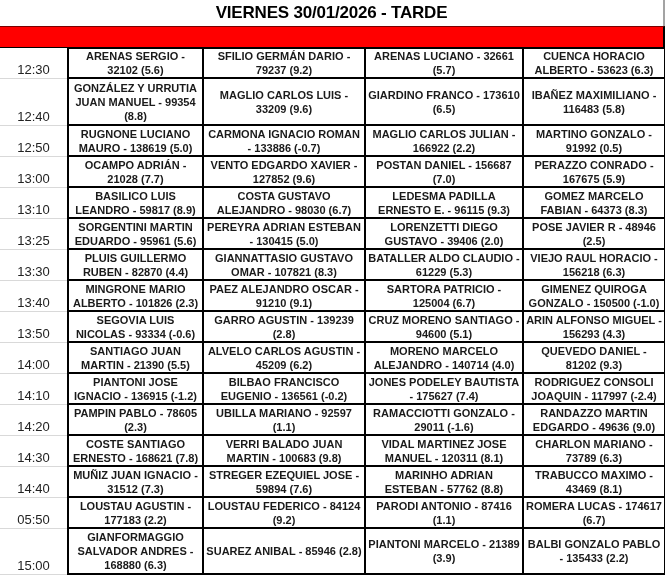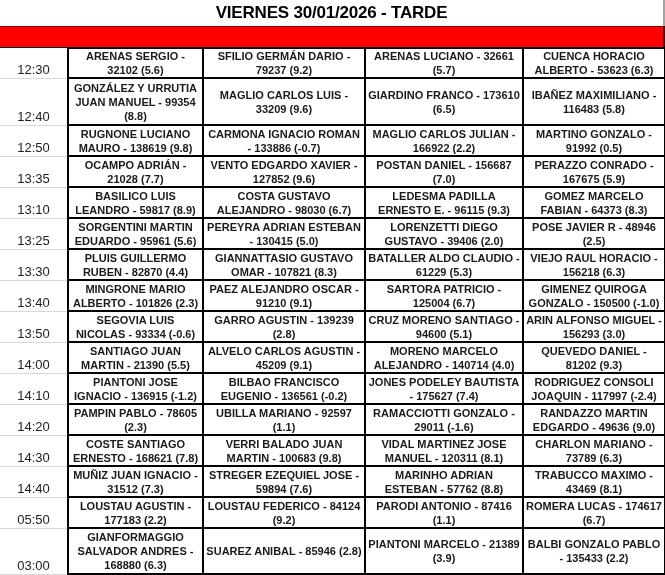--- a/index.html
+++ b/index.html
@@ -75,27 +75,27 @@
       </tr>
       <tr style="height:47px">
         <td class="time">12:40</td>
         <td>GONZÁLEZ Y URRUTIA JUAN MANUEL - 99354 (8.8)</td>
         <td>MAGLIO CARLOS LUIS - 33209 (9.6)</td>
         <td>GIARDINO FRANCO - 173610 (6.5)</td>
         <td>IBAÑEZ MAXIMILIANO - 116483 (5.8)</td>
       </tr>
       <tr style="height:31px">
         <td class="time">12:50</td>
-        <td>RUGNONE LUCIANO MAURO - 138619 (9.8)</td>
+        <td>RUGNONE LUCIANO MAURO - 138619 (5.0)</td>
         <td>CARMONA IGNACIO ROMAN - 133886 (-0.7)</td>
         <td>MAGLIO CARLOS JULIAN - 166922 (2.2)</td>
         <td>MARTINO GONZALO - 91992 (0.5)</td>
       </tr>
       <tr style="height:31px">
-        <td class="time">13:35</td>
+        <td class="time">13:00</td>
         <td>OCAMPO ADRIÁN - 21028 (7.7)</td>
         <td>VENTO EDGARDO XAVIER - 127852 (9.6)</td>
         <td>POSTAN DANIEL - 156687 (7.0)</td>
         <td>PERAZZO CONRADO - 167675 (5.9)</td>
       </tr>
       <tr style="height:31px">
         <td class="time">13:10</td>
         <td>BASILICO LUIS LEANDRO - 59817 (8.9)</td>
         <td>COSTA GUSTAVO ALEJANDRO - 98030 (6.7)</td>
         <td>LEDESMA PADILLA ERNESTO E. - 96115 (9.3)</td>
@@ -120,26 +120,26 @@
         <td>MINGRONE MARIO ALBERTO - 101826 (2.3)</td>
         <td>PAEZ ALEJANDRO OSCAR - 91210 (9.1)</td>
         <td>SARTORA PATRICIO - 125004 (6.7)</td>
         <td>GIMENEZ QUIROGA GONZALO - 150500 (-1.0)</td>
       </tr>
       <tr style="height:31px">
         <td class="time">13:50</td>
         <td>SEGOVIA LUIS NICOLAS - 93334 (-0.6)</td>
         <td>GARRO AGUSTIN - 139239 (2.8)</td>
         <td>CRUZ MORENO SANTIAGO - 94600 (5.1)</td>
-        <td>ARIN ALFONSO MIGUEL - 156293 (3.0)</td>
+        <td>ARIN ALFONSO MIGUEL - 156293 (4.3)</td>
       </tr>
       <tr style="height:31px">
         <td class="time">14:00</td>
         <td>SANTIAGO JUAN MARTIN - 21390 (5.5)</td>
-        <td>ALVELO CARLOS AGUSTIN - 45209 (9.1)</td>
+        <td>ALVELO CARLOS AGUSTIN - 45209 (6.2)</td>
         <td>MORENO MARCELO ALEJANDRO - 140714 (4.0)</td>
         <td>QUEVEDO DANIEL - 81202 (9.3)</td>
       </tr>
       <tr style="height:31px">
         <td class="time">14:10</td>
         <td>PIANTONI JOSE IGNACIO - 136915 (-1.2)</td>
         <td>BILBAO FRANCISCO EUGENIO - 136561 (-0.2)</td>
         <td>JONES PODELEY BAUTISTA - 175627 (7.4)</td>
         <td>RODRIGUEZ CONSOLI JOAQUIN - 117997 (-2.4)</td>
       </tr>
@@ -165,21 +165,21 @@
         <td>TRABUCCO MAXIMO - 43469 (8.1)</td>
       </tr>
       <tr style="height:31px">
         <td class="time">05:50</td>
         <td>LOUSTAU AGUSTIN - 177183 (2.2)</td>
         <td>LOUSTAU FEDERICO - 84124 (9.2)</td>
         <td>PARODI ANTONIO - 87416 (1.1)</td>
         <td>ROMERA LUCAS - 174617 (6.7)</td>
       </tr>
       <tr style="height:46px">
-        <td class="time">03:00</td>
+        <td class="time">15:00</td>
         <td>GIANFORMAGGIO SALVADOR ANDRES - 168880 (6.3)</td>
         <td>SUAREZ ANIBAL - 85946 (2.8)</td>
         <td>PIANTONI MARCELO - 21389 (3.9)</td>
         <td>BALBI GONZALO PABLO - 135433 (2.2)</td>
       </tr>
     </tbody>
   </table>
 </div>
 
 </body></html>

